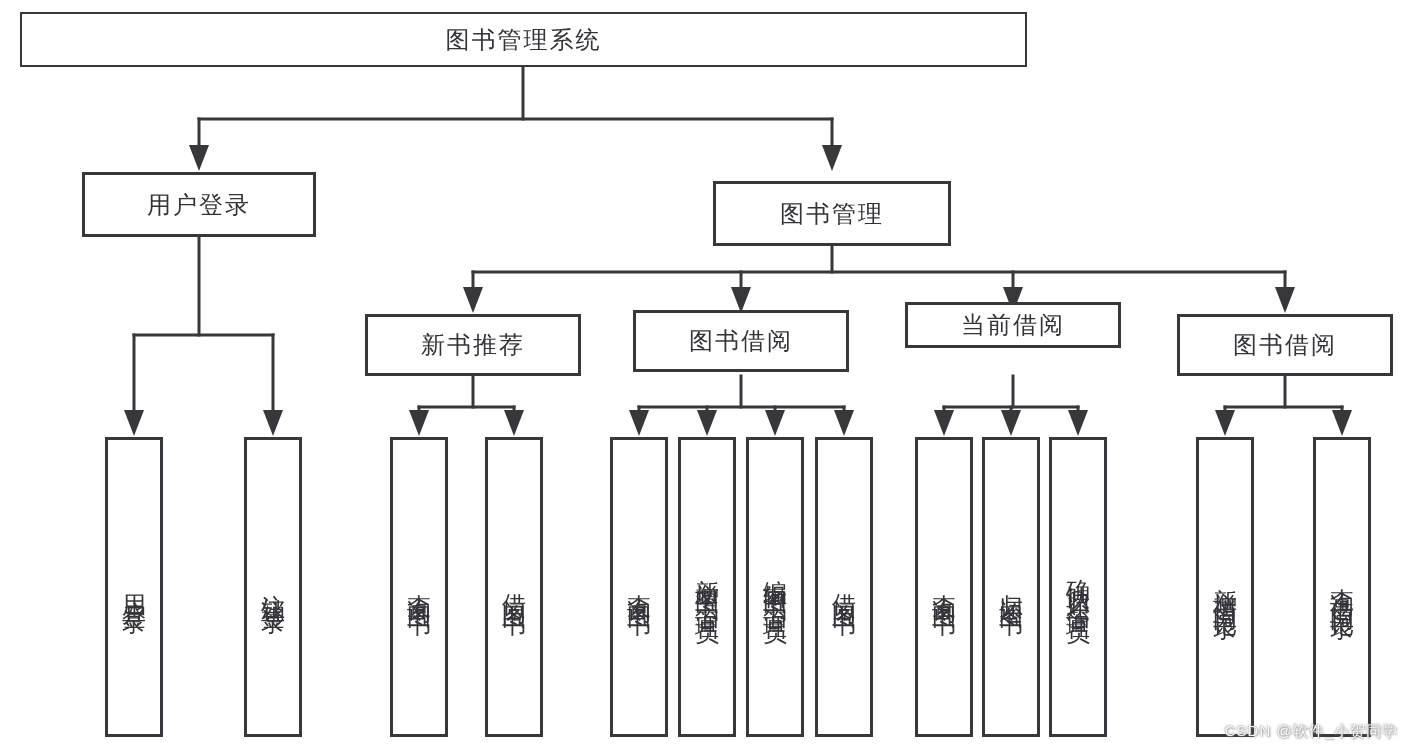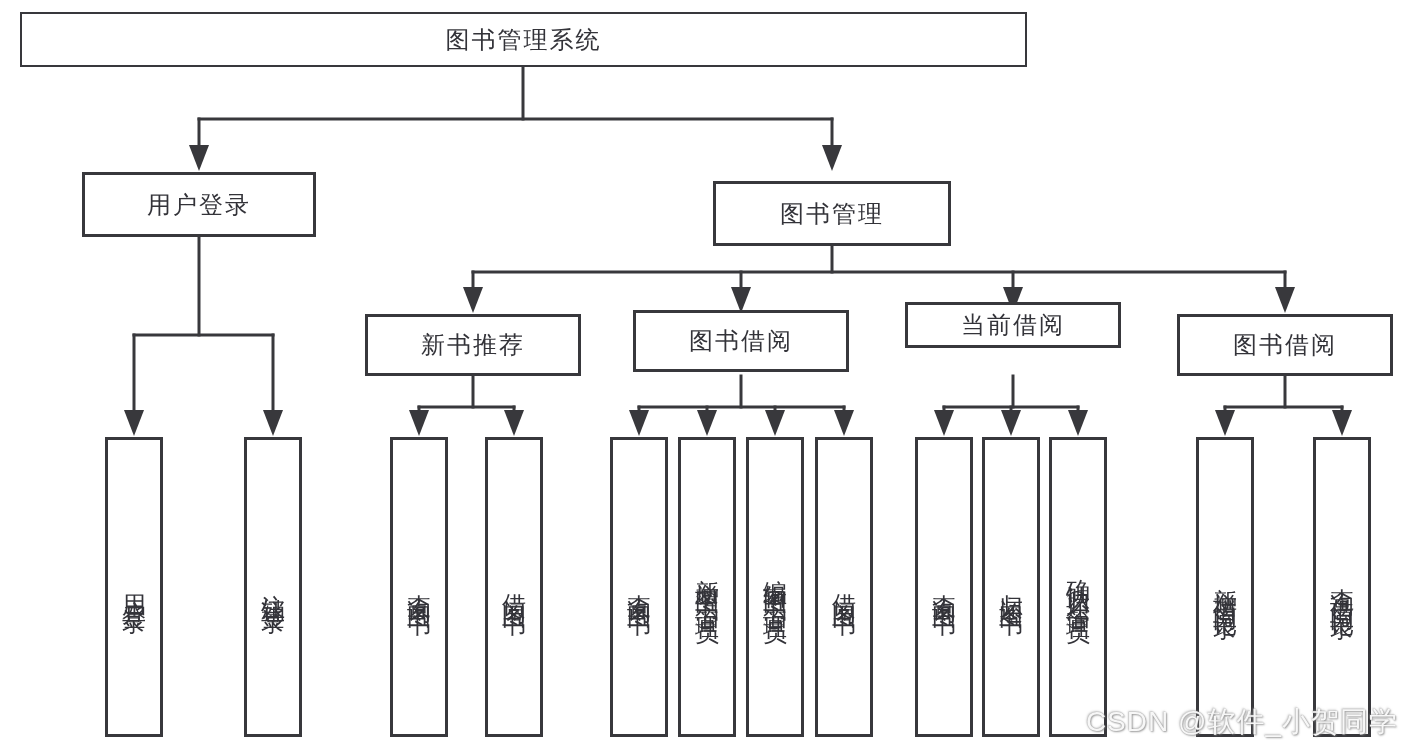--- a/index.html
+++ b/index.html
@@ -63,21 +63,21 @@
   .n-l-borrow2     { left: 815px; }
   .n-l-query3      { left: 915px; }
   .n-l-return      { left: 982px; }
   .n-l-confirm     { left: 1049px; }
   .n-l-addrecord   { left: 1196px; }
   .n-l-queryrecord { left: 1313px; }
   .watermark {
     position: absolute;
     right: 7px;
     bottom: 6px;
-    font-size: 28px;
+    font-size: 15px;
     letter-spacing: 1px;
     color: rgba(255,255,255,0.92);
     text-shadow: 0 0 1px #9a9a9a, 1px 1px 2px rgba(120,120,120,0.75), -1px -1px 2px rgba(150,150,150,0.5);
     white-space: nowrap;
   }
 </style>
 </head>
 <body>
 
 <div class="canvas">

